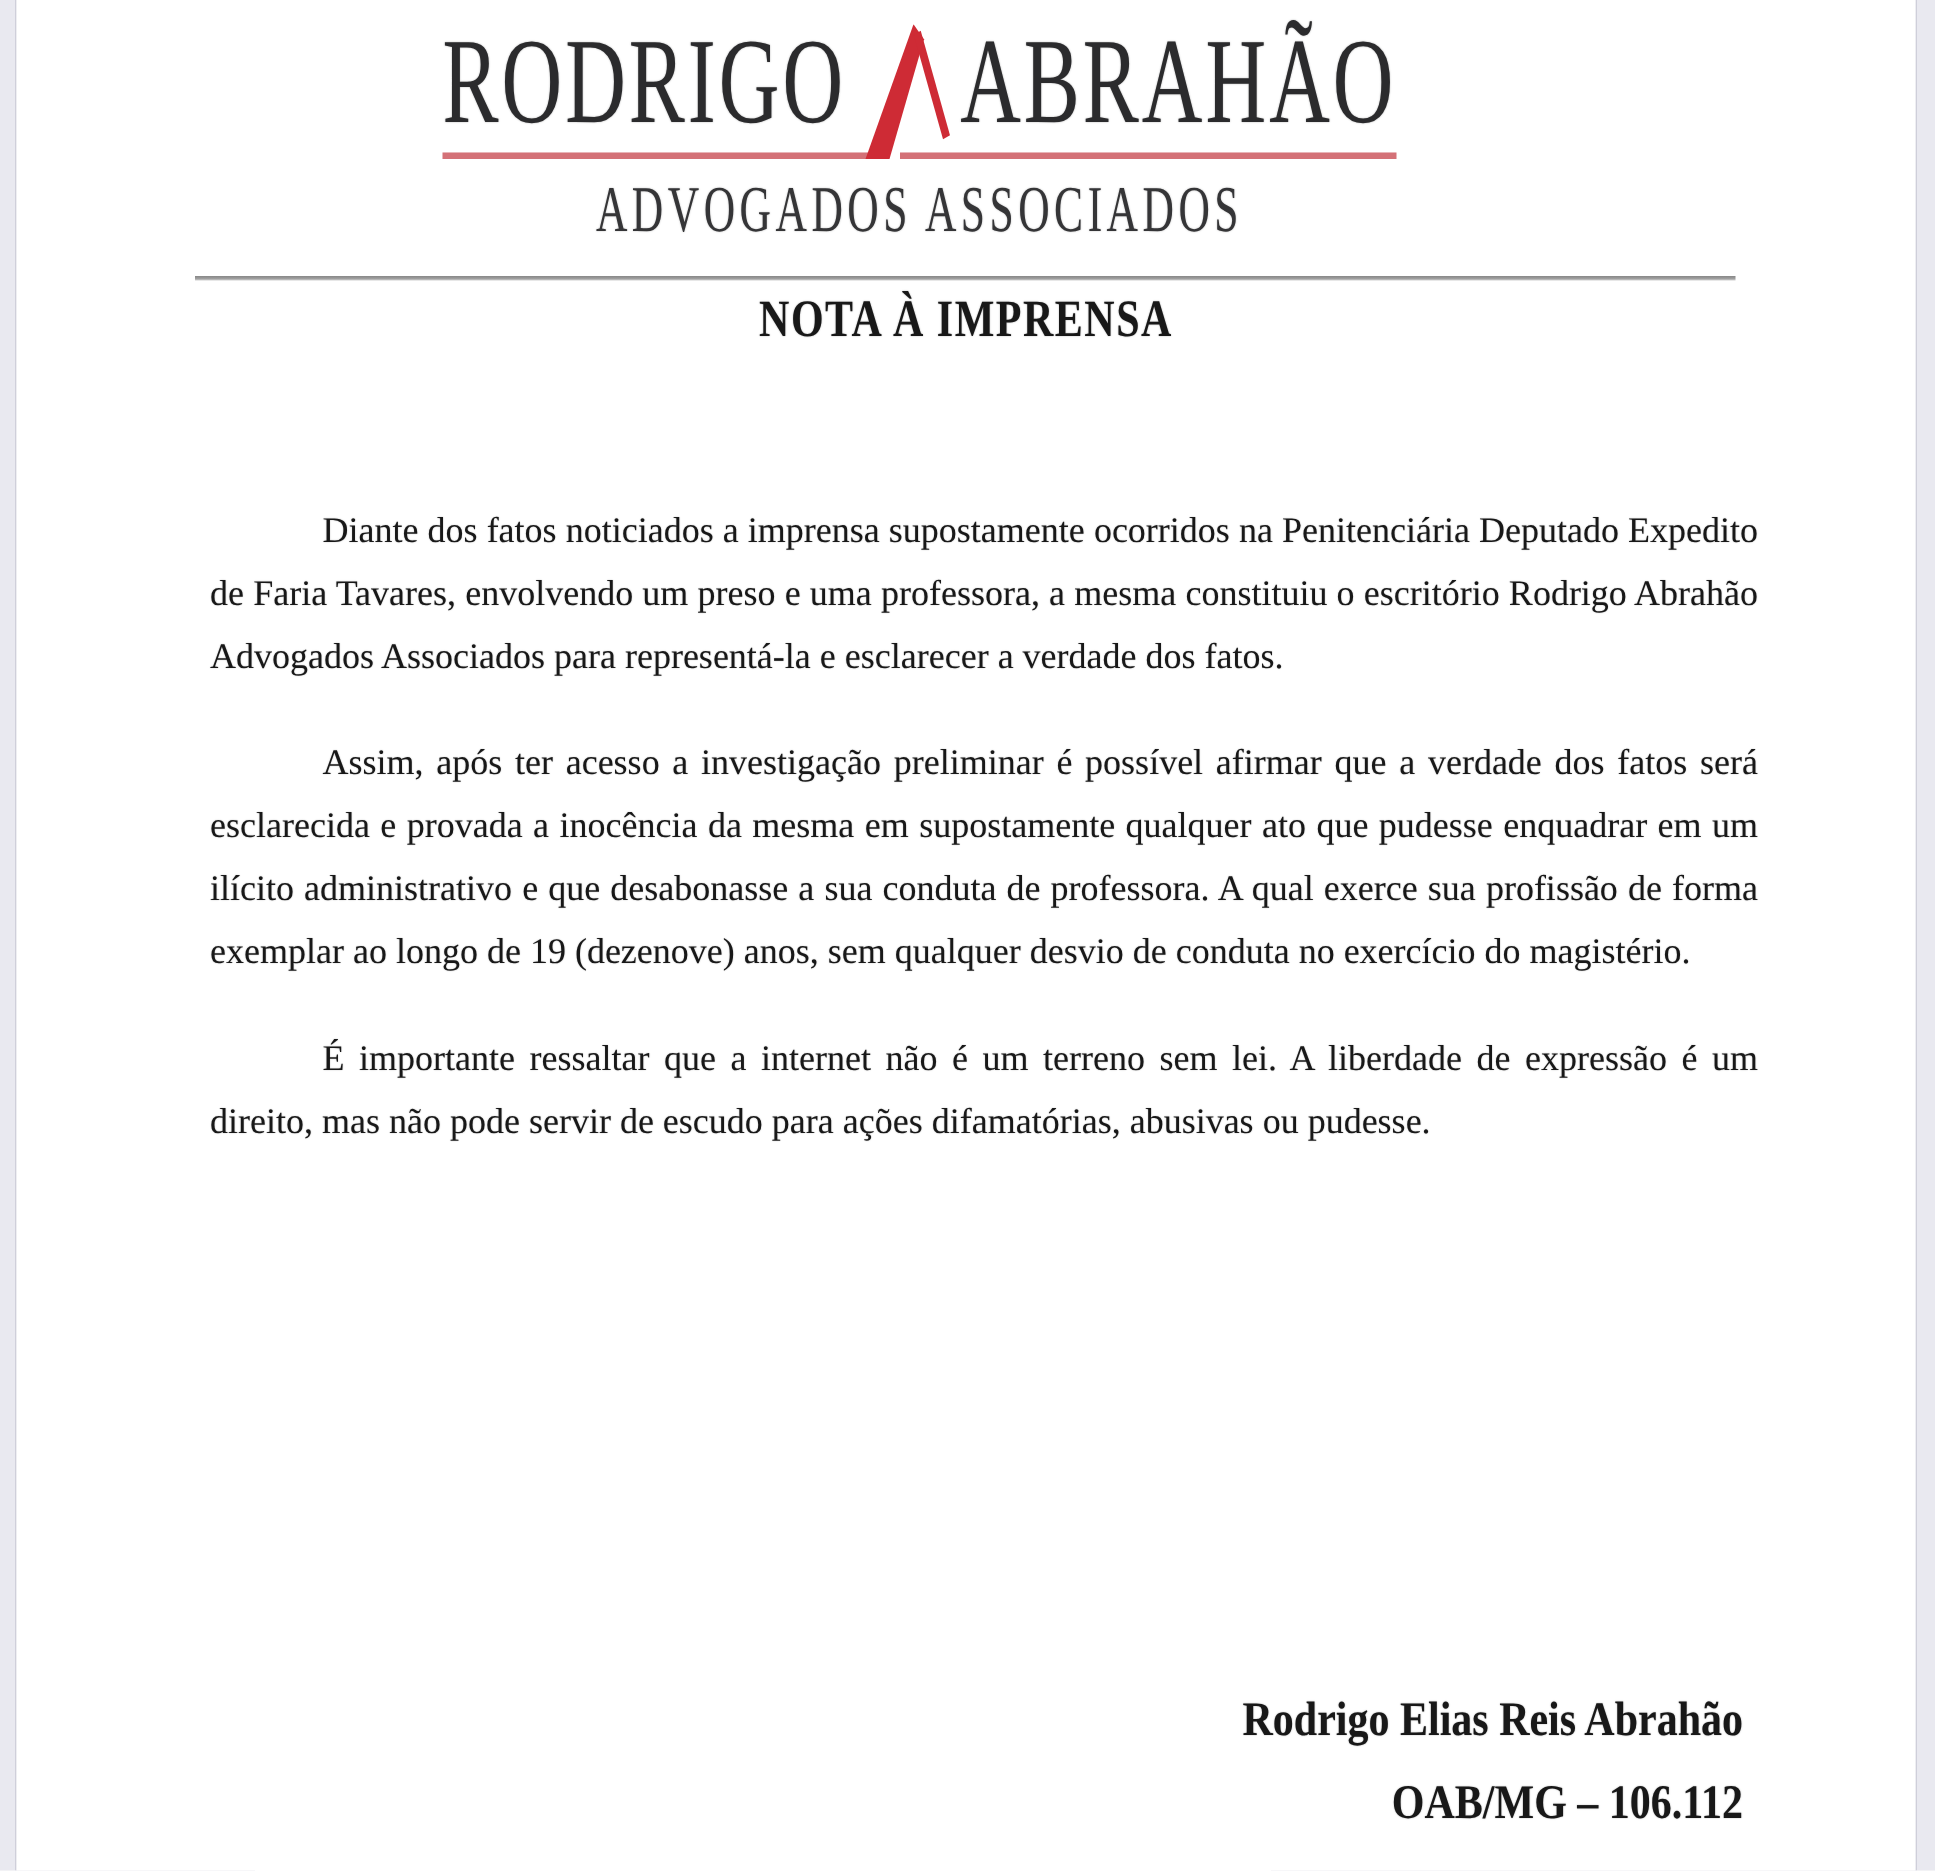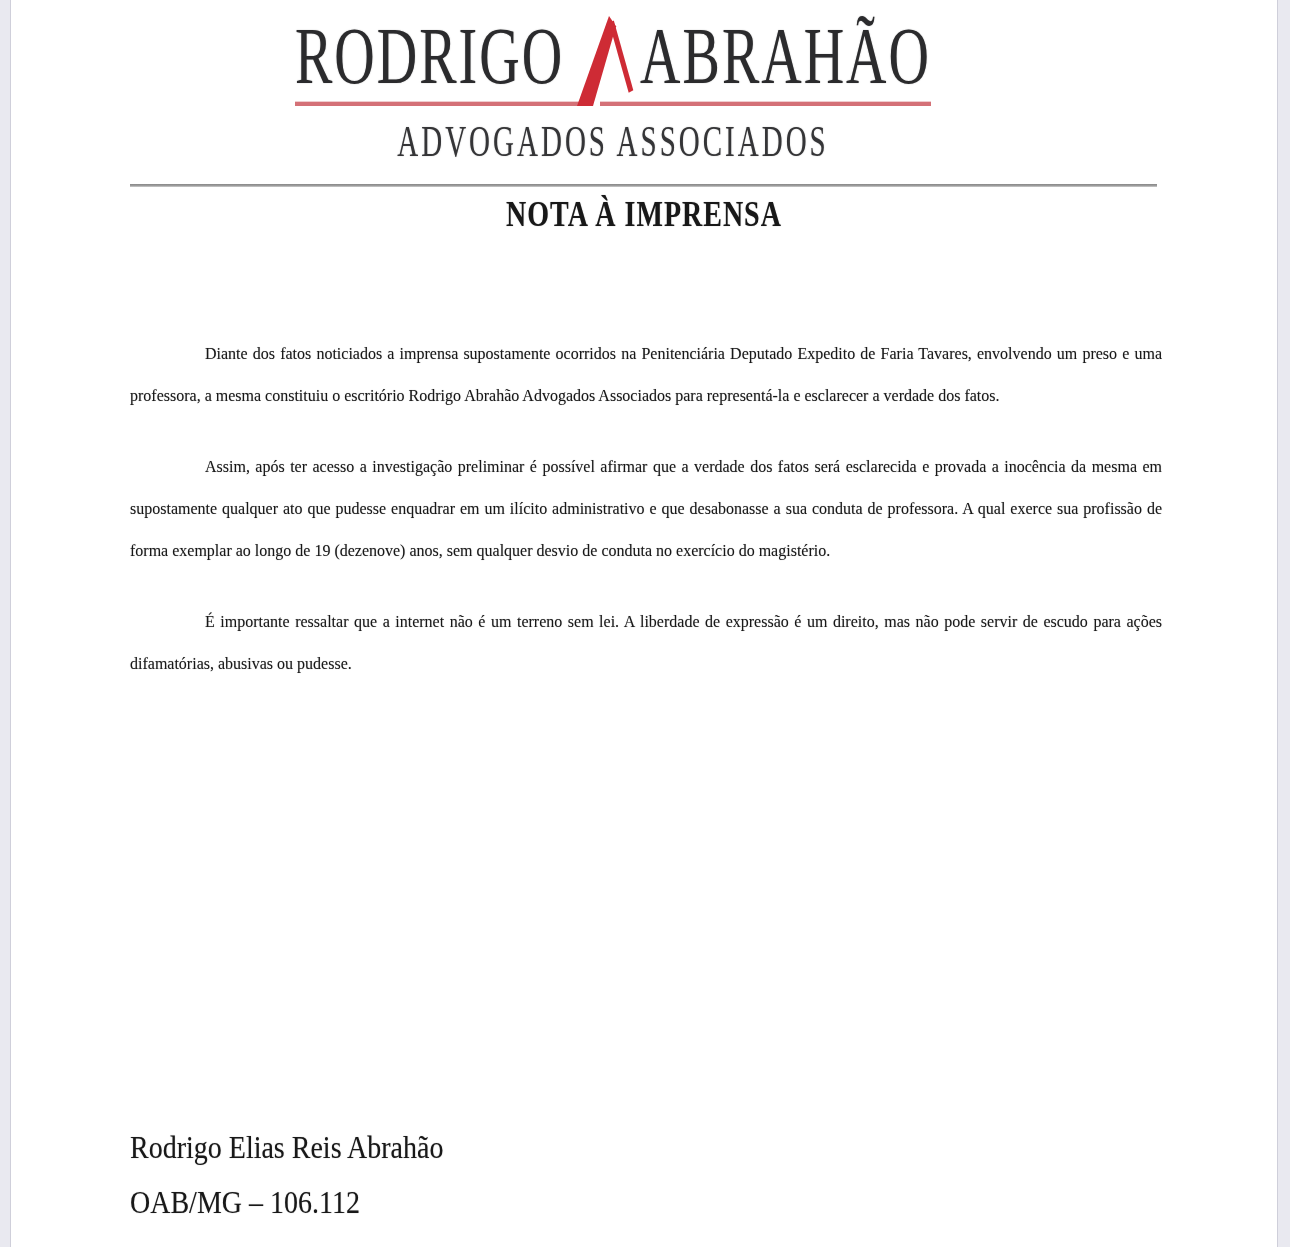--- a/index.html
+++ b/index.html
@@ -64,31 +64,31 @@
   .note-title {
     position:absolute; top:193px; left:0; right:0;
     text-align:center;
     font-size:28px; line-height:34px; font-weight:bold; letter-spacing:1px;
     color:var(--text_black);
     transform:scaleY(1.25); transform-origin:center top;
     text-shadow:0 0 1px rgba(0,0,0,.35);
   }
   
   .doc-body {
-    position:absolute; top:333px; left:119px; width:1032px;
-    font-size:16px; line-height:42px;
+    position:absolute; top:333px; left:129px; width:1032px;
+    font-size:24px; line-height:42px;
     text-align:justify; color:var(--text_black);
     text-shadow:0 0 1px rgba(0,0,0,.3);
   }
   .doc-body p { text-indent:75px; margin:0 0 29px 0; }
   
   .signature {
     position:absolute; top:1128px; left:119px; width:1032px;
-    text-align:left; color:var(--text_black);
-    font-weight:normal;
+    text-align:right; color:var(--text_black);
+    font-weight:bold;
     text-shadow:0 0 1px rgba(0,0,0,.35);
   }
   .sig-name { font-size:28px; line-height:34px; transform:scaleY(1.15); transform-origin:center top; }
   .sig-reg  { font-size:28px; line-height:34px; margin-top:21px; transform:scaleY(1.15); transform-origin:center top; }
 </style>
 </head>
 <body>
 
 <div class="screen">
   <div class="edge left"></div>

